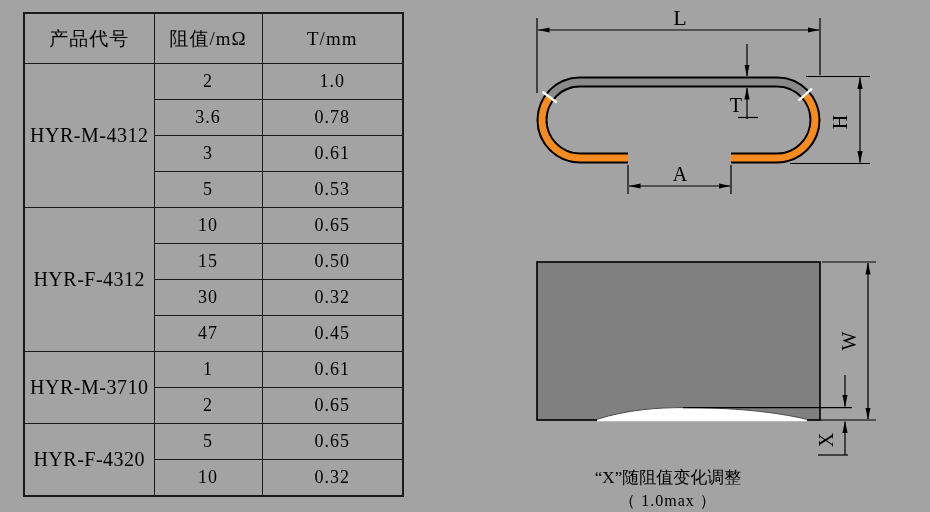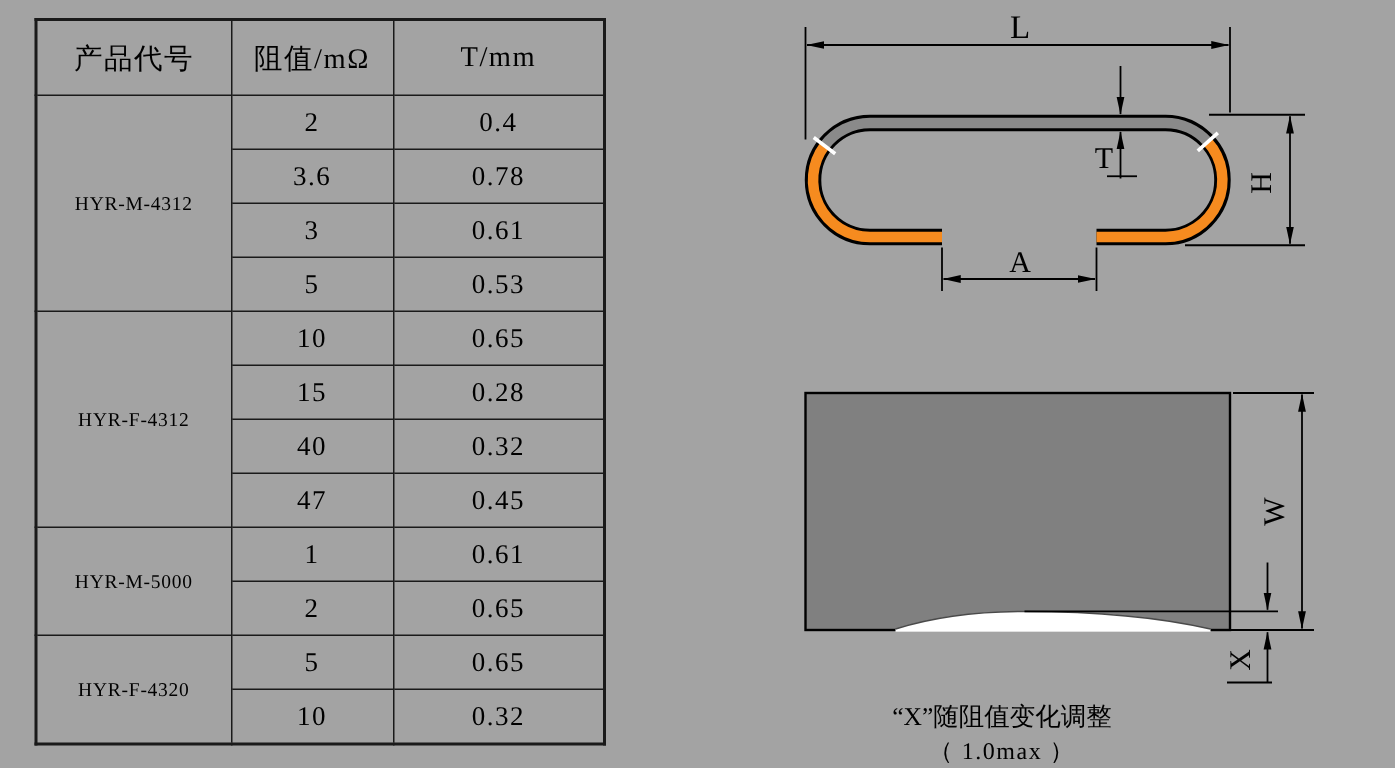--- a/index.html
+++ b/index.html
@@ -16,21 +16,21 @@
   .spec-table td,.spec-table th{
     border:1px solid #1a1a1a;text-align:center;vertical-align:middle;
     padding:0;font-weight:normal;
   }
   .spec-table{border:2px solid #1a1a1a;}
   .col-code{width:130px;}
   .col-res{width:108px;}
   .col-t{width:141px;}
   .spec-table th{height:49px;font-size:19px;letter-spacing:1px;}
   .spec-table td{height:35px;font-size:18px;}
-  td.code-cell{font-size:13px;letter-spacing:.5px;}
+  td.code-cell{font-size:20px;letter-spacing:.5px;}
   td.num-cell{letter-spacing:1px;}
   
   .diagram{position:absolute;}
   #diag-top{left:490px;top:0px;}
   #diag-bottom{left:490px;top:230px;}
   svg text{fill:#000;font-family:"Liberation Serif","DejaVu Serif",serif;}
   .dim-label{font-size:20px;}
   .dim-label-big{font-size:22px;}
   .caption1{font-size:17px;}
   .caption2{font-size:16px;letter-spacing:1px;}
@@ -49,21 +49,21 @@
     <tbody>
         <tr>
       <th>产品代号</th>
       <th>阻值/mΩ</th>
       <th>T/mm</th>
     </tr>
 
     <tr>
       <td class="code-cell" rowspan="4">HYR-M-4312</td>
       <td class="num-cell">2</td>
-      <td class="num-cell">0.4</td>
+      <td class="num-cell">1.0</td>
     </tr>
     <tr>
       <td class="num-cell">3.6</td>
       <td class="num-cell">0.78</td>
     </tr>
     <tr>
       <td class="num-cell">3</td>
       <td class="num-cell">0.61</td>
     </tr>
     <tr>
@@ -71,33 +71,33 @@
       <td class="num-cell">0.53</td>
     </tr>
 
     <tr>
       <td class="code-cell" rowspan="4">HYR-F-4312</td>
       <td class="num-cell">10</td>
       <td class="num-cell">0.65</td>
     </tr>
     <tr>
       <td class="num-cell">15</td>
-      <td class="num-cell">0.28</td>
+      <td class="num-cell">0.50</td>
     </tr>
     <tr>
-      <td class="num-cell">40</td>
+      <td class="num-cell">30</td>
       <td class="num-cell">0.32</td>
     </tr>
     <tr>
       <td class="num-cell">47</td>
       <td class="num-cell">0.45</td>
     </tr>
 
     <tr>
-      <td class="code-cell" rowspan="2">HYR-M-5000</td>
+      <td class="code-cell" rowspan="2">HYR-M-3710</td>
       <td class="num-cell">1</td>
       <td class="num-cell">0.61</td>
     </tr>
     <tr>
       <td class="num-cell">2</td>
       <td class="num-cell">0.65</td>
     </tr>
 
     <tr>
       <td class="code-cell" rowspan="2">HYR-F-4320</td>

